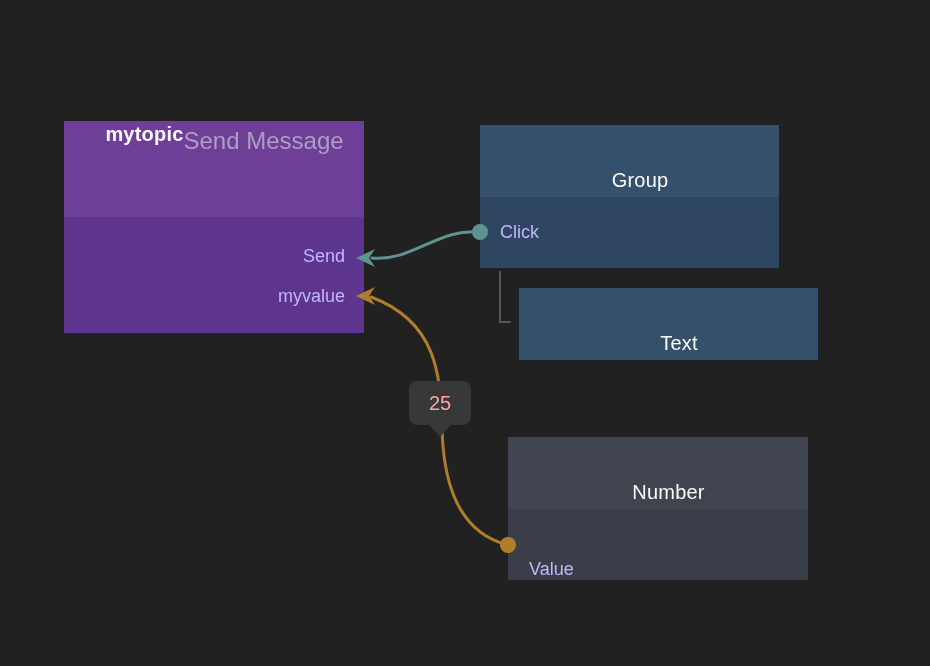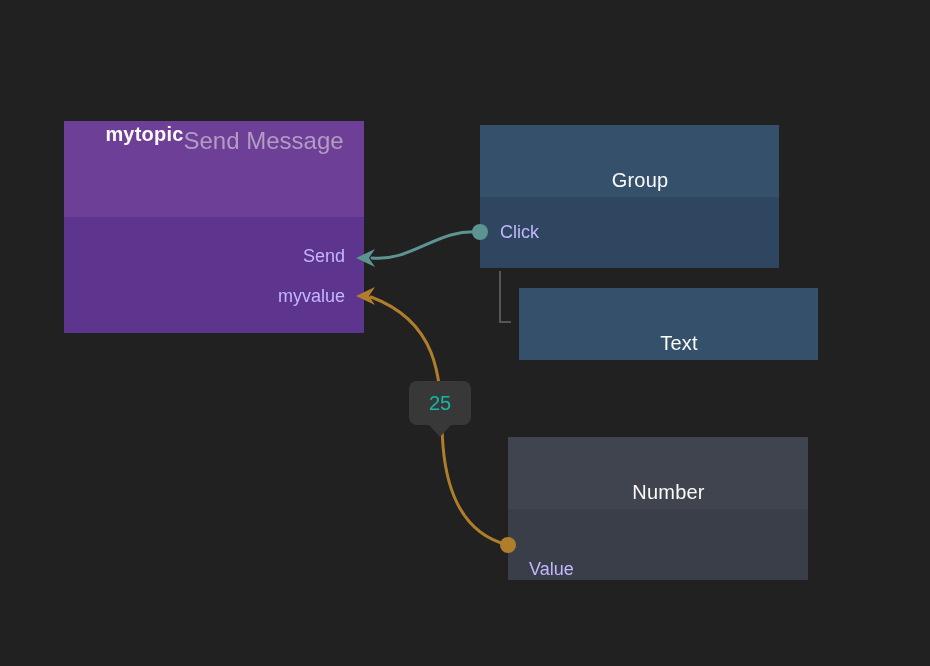--- a/index.html
+++ b/index.html
@@ -81,21 +81,21 @@
   .wire-layer [data-interactable="true"]{pointer-events:auto;}
 
   .value-tooltip{
     position:absolute;
     left:409px;top:381px;
     width:62px;height:44px;
     border-radius:8px;
     display:flex;
     align-items:center;
     justify-content:center;
-    color:#14b8a6;
+    color:#fca5a5;
     font-size:20px;
   }
   .value-tooltip .pointer{
     position:absolute;
     top:100%;
     left:50%;
     transform:translateX(-50%);
     width:0;height:0;
     border-left:11px solid transparent;
     border-right:11px solid transparent;

